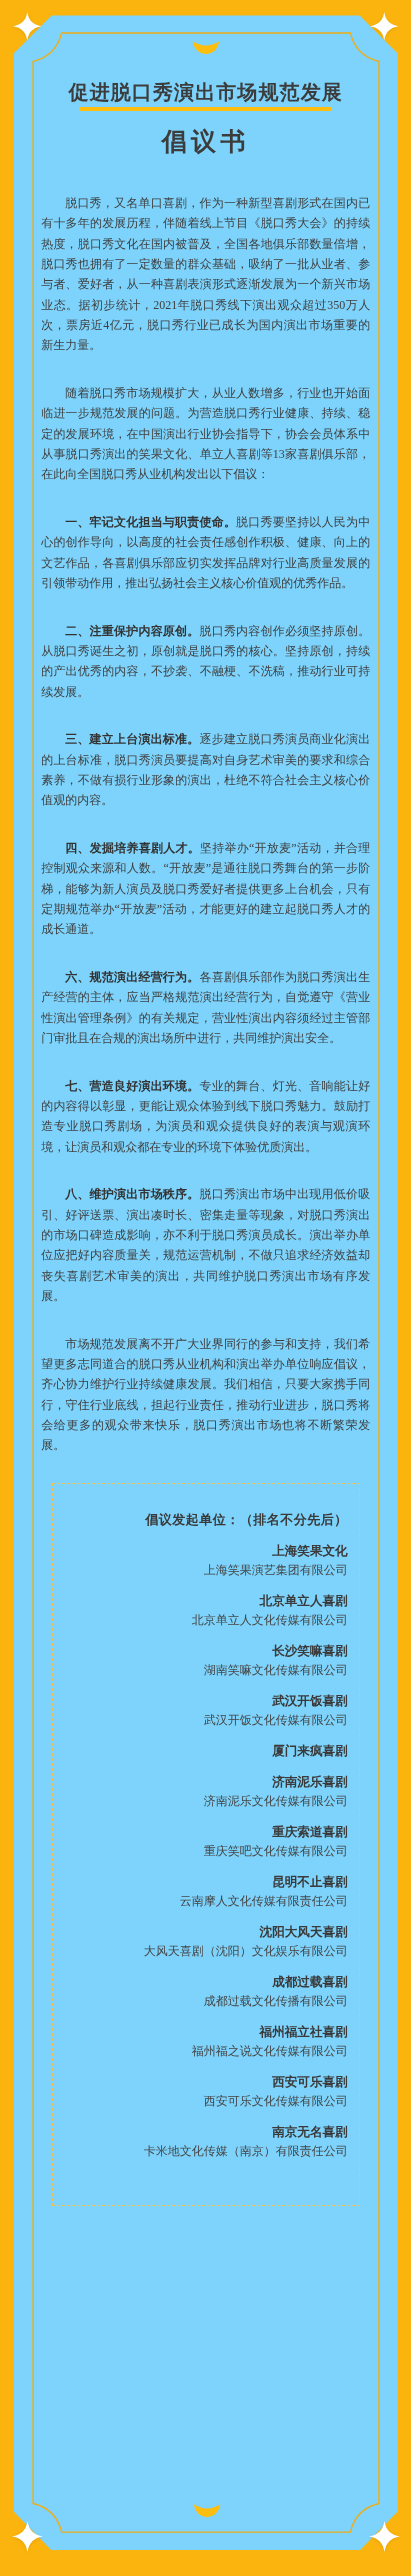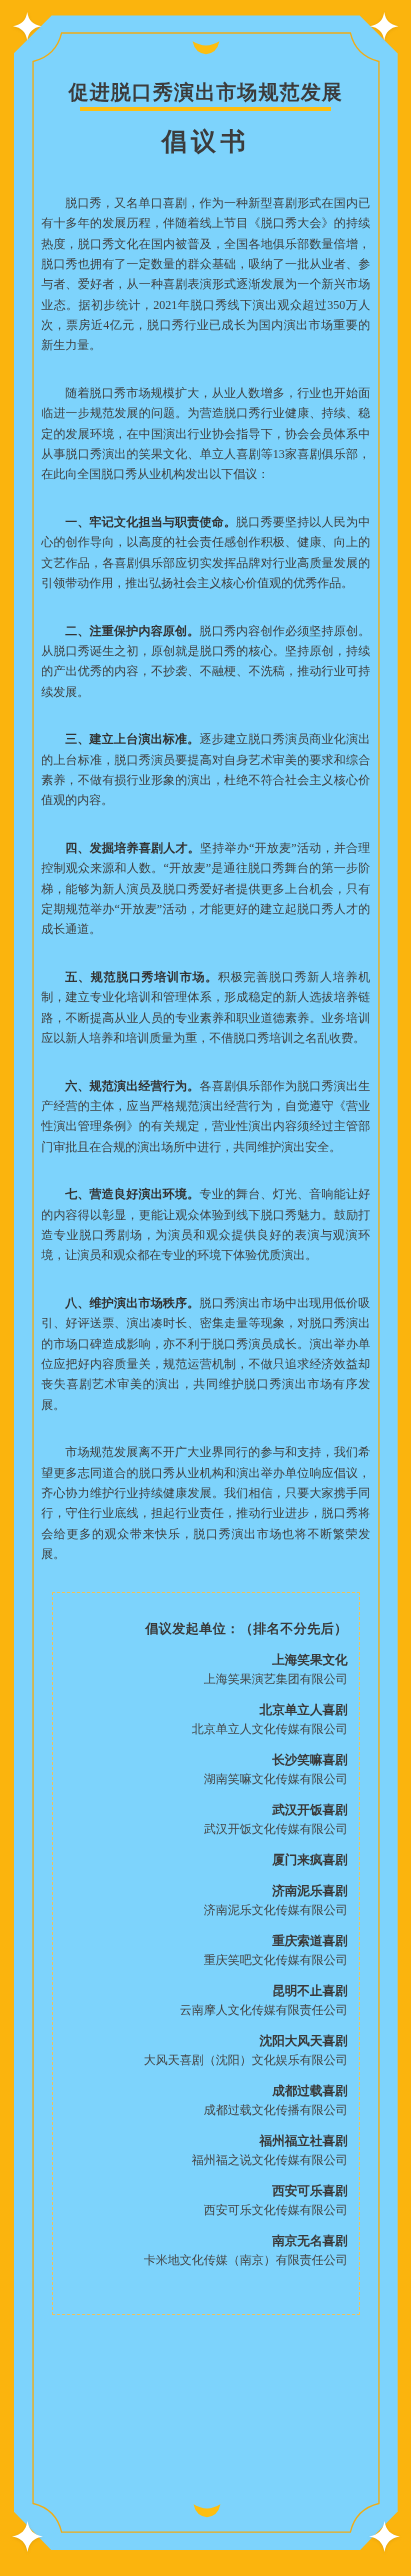--- a/index.html
+++ b/index.html
@@ -78,21 +78,20 @@
     <div>
 
         <p><b>一、牢记文化担当与职责使命。</b><span>脱口秀要坚持以人民为中心的创作导向，以高度的社会责任感创作积极、健康、向上的文艺作品，各喜剧俱乐部应切实发挥品牌对行业高质量发展的引领带动作用，推出弘扬社会主义核心价值观的优秀作品。</span></p>
 
         <p><b>二、注重保护内容原创。</b><span>脱口秀内容创作必须坚持原创。从脱口秀诞生之初，原创就是脱口秀的核心。坚持原创，持续的产出优秀的内容，不抄袭、不融梗、不洗稿，推动行业可持续发展。</span></p>
 
         <p><b>三、建立上台演出标准。</b><span>逐步建立脱口秀演员商业化演出的上台标准，脱口秀演员要提高对自身艺术审美的要求和综合素养，不做有损行业形象的演出，杜绝不符合社会主义核心价值观的内容。</span></p>
 
         <p><b>四、发掘培养喜剧人才。</b><span>坚持举办“开放麦”活动，并合理控制观众来源和人数。“开放麦”是通往脱口秀舞台的第一步阶梯，能够为新人演员及脱口秀爱好者提供更多上台机会，只有定期规范举办“开放麦”活动，才能更好的建立起脱口秀人才的成长通道。</span></p>
 
-        <p><b>五、规范脱口秀培训市场。</b><span>积极完善脱口秀新人培养机制，建立专业化培训和管理体系，形成稳定的新人选拔培养链路，不断提高从业人员的专业素养和职业道德素养。业务培训应以新人培养和培训质量为重，不借脱口秀培训之名乱收费。</span></p>
 
         <p><b>六、规范演出经营行为。</b><span>各喜剧俱乐部作为脱口秀演出生产经营的主体，应当严格规范演出经营行为，自觉遵守《营业性演出管理条例》的有关规定，营业性演出内容须经过主管部门审批且在合规的演出场所中进行，共同维护演出安全。</span></p>
 
         <p><b>七、营造良好演出环境。</b><span>专业的舞台、灯光、音响能让好的内容得以彰显，更能让观众体验到线下脱口秀魅力。鼓励打造专业脱口秀剧场，为演员和观众提供良好的表演与观演环境，让演员和观众都在专业的环境下体验优质演出。</span></p>
 
         <p><b>八、维护演出市场秩序。</b><span>脱口秀演出市场中出现用低价吸引、好评送票、演出凑时长、密集走量等现象，对脱口秀演出的市场口碑造成影响，亦不利于脱口秀演员成长。演出举办单位应把好内容质量关，规范运营机制，不做只追求经济效益却丧失喜剧艺术审美的演出，共同维护脱口秀演出市场有序发展。</span></p>
       </div>
 
     <p>市场规范发展离不开广大业界同行的参与和支持，我们希望更多志同道合的脱口秀从业机构和演出举办单位响应倡议，齐心协力维护行业持续健康发展。我们相信，只要大家携手同行，守住行业底线，担起行业责任，推动行业进步，脱口秀将会给更多的观众带来快乐，脱口秀演出市场也将不断繁荣发展。</p>
   </div>

